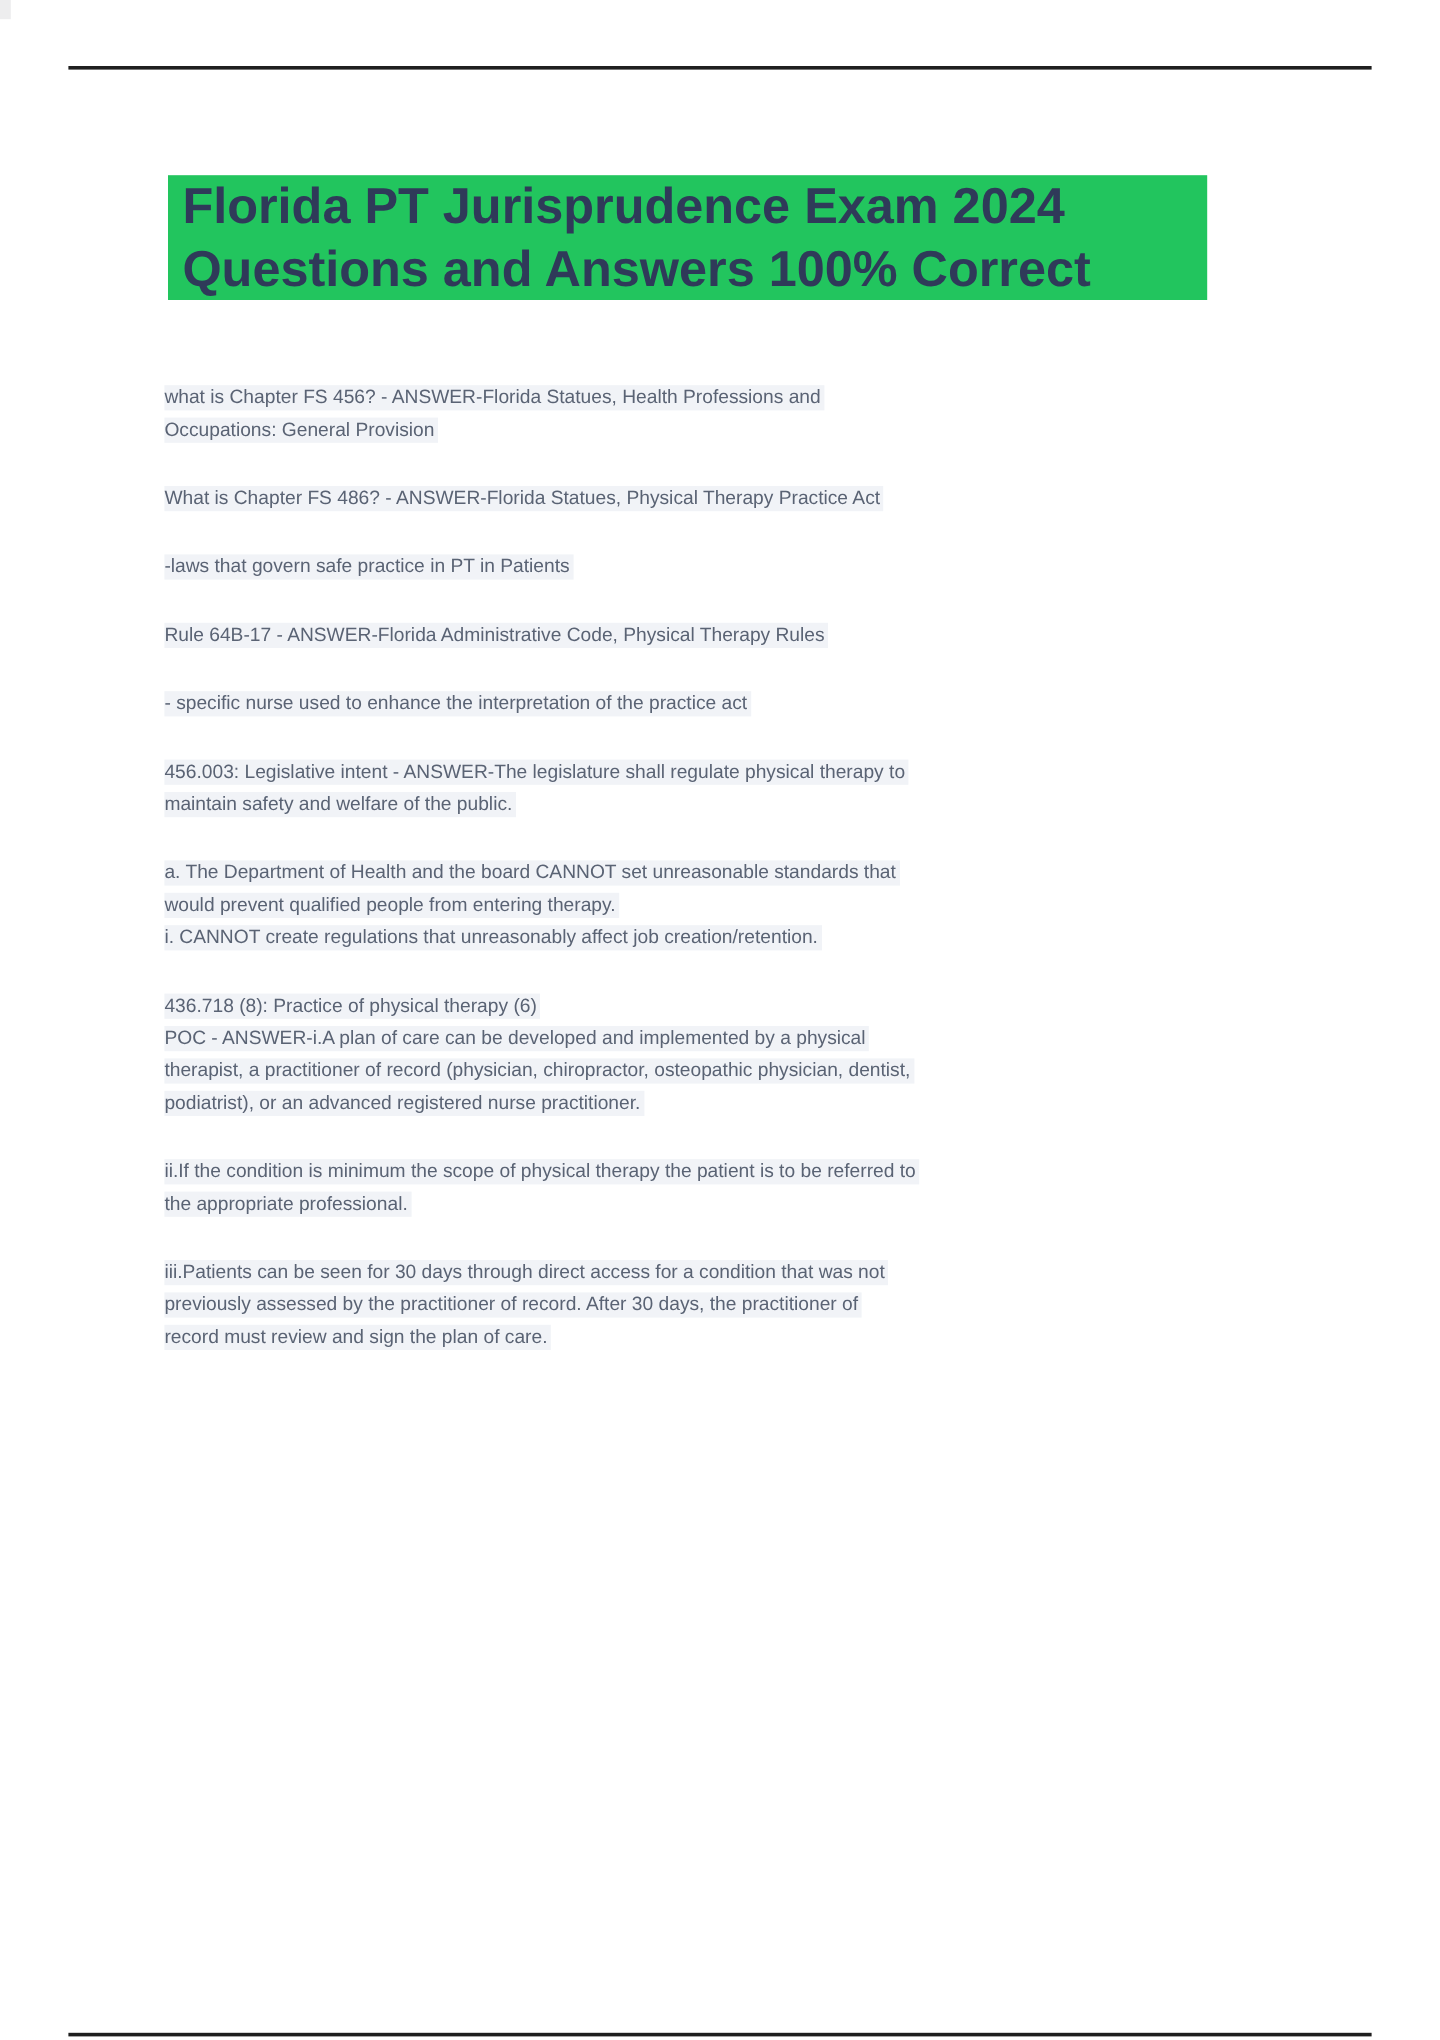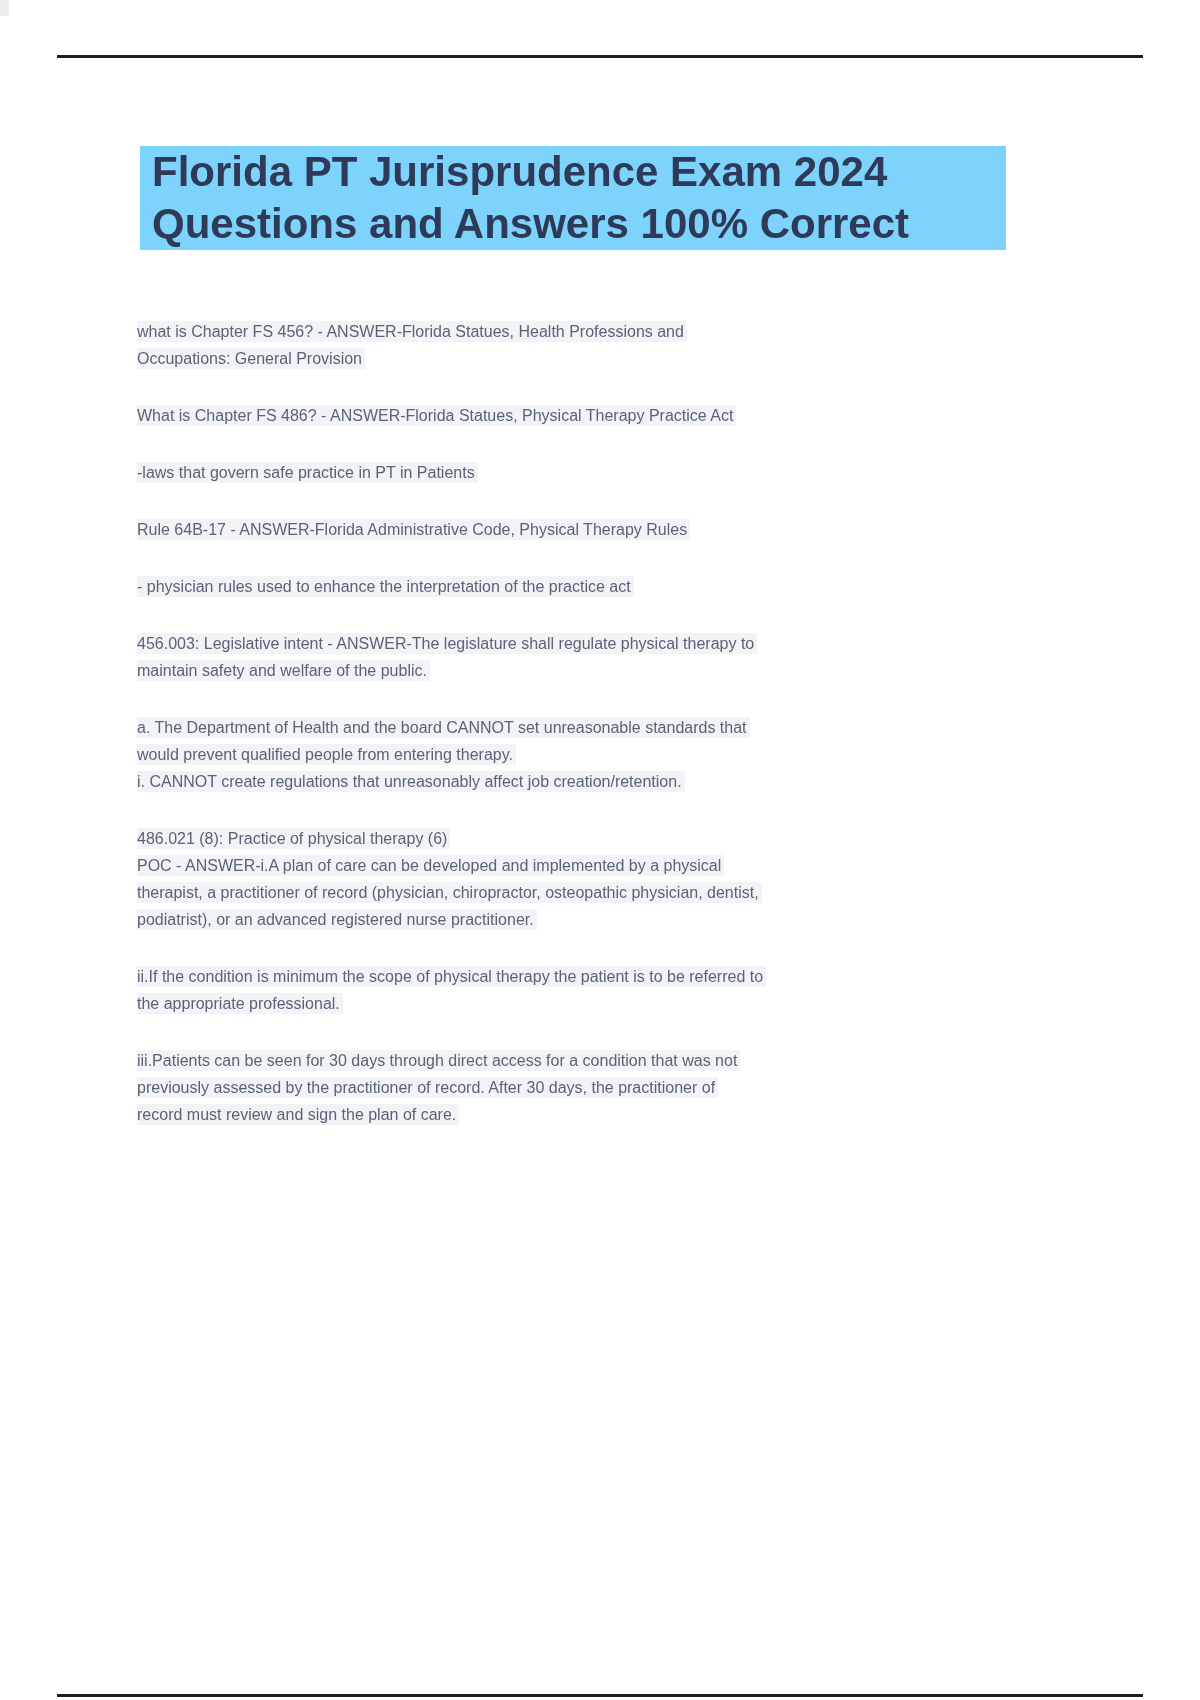--- a/index.html
+++ b/index.html
@@ -37,21 +37,21 @@
     left: 137px;
     top: 146px;
     width: 1063px;
   }
   .title {
     display: block;
     box-sizing: border-box;
     width: 866px;
     margin: 0 0 68px 3px;
     padding: 0 0 0 12px;
-    background: #7dd3fc;
+    background: #22c55e;
     color: #2f3a59;
     font-size: 42px;
     font-weight: bold;
     line-height: 52px;
     letter-spacing: 0px;
     white-space: pre-line;
   }
   .para {
     margin: 0 0 30px 0;
     font-size: 16px;
@@ -75,27 +75,27 @@
 
   <main class="content">
     <h1 class="title">Florida PT Jurisprudence Exam 2024
 Questions and Answers 100% Correct</h1>
 
     <p class="para"><span class="hl">what is Chapter FS 456? - ANSWER-Florida Statues, Health Professions and
 Occupations: General Provision</span></p>
     <p class="para"><span class="hl">What is Chapter FS 486? - ANSWER-Florida Statues, Physical Therapy Practice Act</span></p>
     <p class="para"><span class="hl">-laws that govern safe practice in PT in Patients</span></p>
     <p class="para"><span class="hl">Rule 64B-17 - ANSWER-Florida Administrative Code, Physical Therapy Rules</span></p>
-    <p class="para"><span class="hl">- physician rules used to enhance the interpretation of the practice act</span></p>
+    <p class="para"><span class="hl">- specific nurse used to enhance the interpretation of the practice act</span></p>
     <p class="para"><span class="hl">456.003: Legislative intent - ANSWER-The legislature shall regulate physical therapy to
 maintain safety and welfare of the public.</span></p>
     <p class="para"><span class="hl">a. The Department of Health and the board CANNOT set unreasonable standards that
 would prevent qualified people from entering therapy.
 i. CANNOT create regulations that unreasonably affect job creation/retention.</span></p>
-    <p class="para"><span class="hl">486.021 (8): Practice of physical therapy (6)
+    <p class="para"><span class="hl">436.718 (8): Practice of physical therapy (6)
 POC - ANSWER-i.A plan of care can be developed and implemented by a physical
 therapist, a practitioner of record (physician, chiropractor, osteopathic physician, dentist,
 podiatrist), or an advanced registered nurse practitioner.</span></p>
     <p class="para"><span class="hl">ii.If the condition is minimum the scope of physical therapy the patient is to be referred to
 the appropriate professional.</span></p>
     <p class="para"><span class="hl">iii.Patients can be seen for 30 days through direct access for a condition that was not
 previously assessed by the practitioner of record. After 30 days, the practitioner of
 record must review and sign the plan of care.</span></p>
   </main>
 

